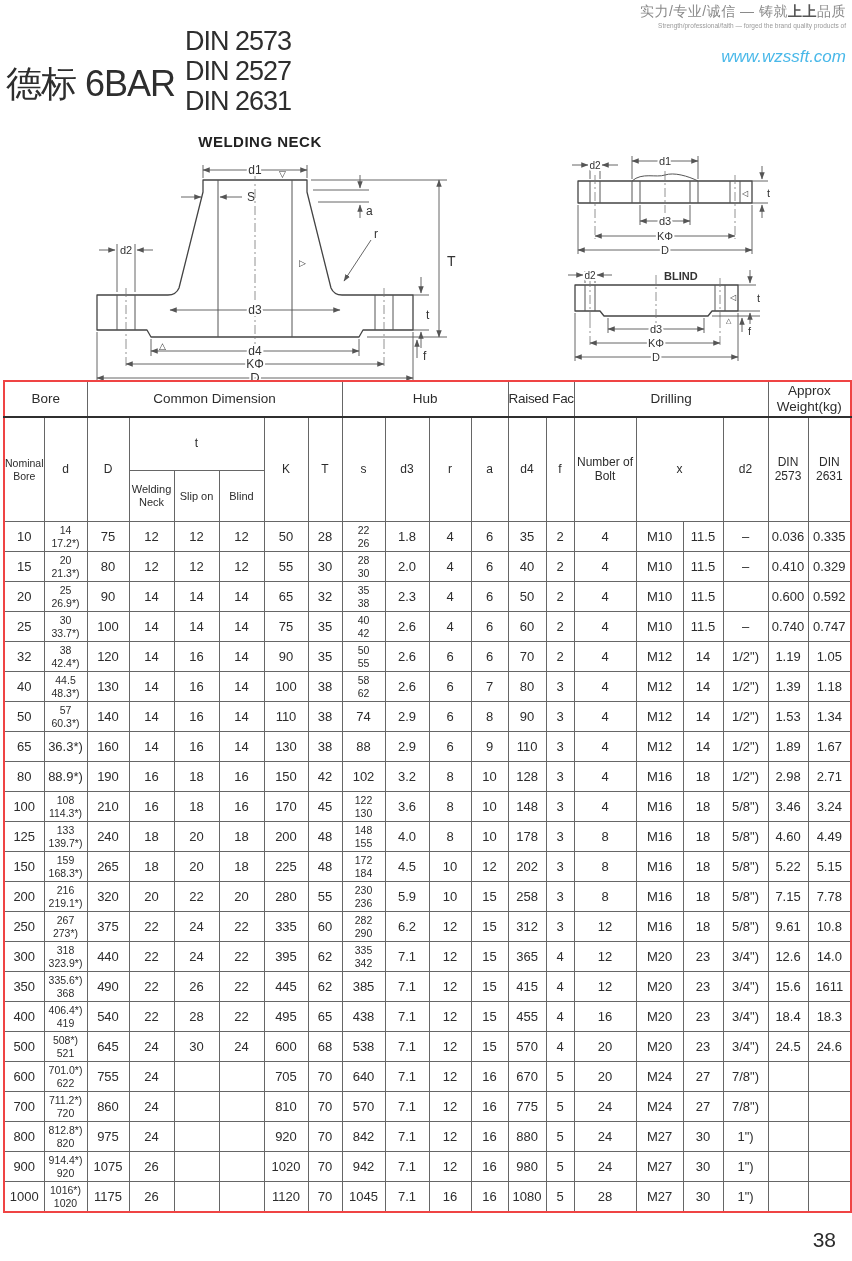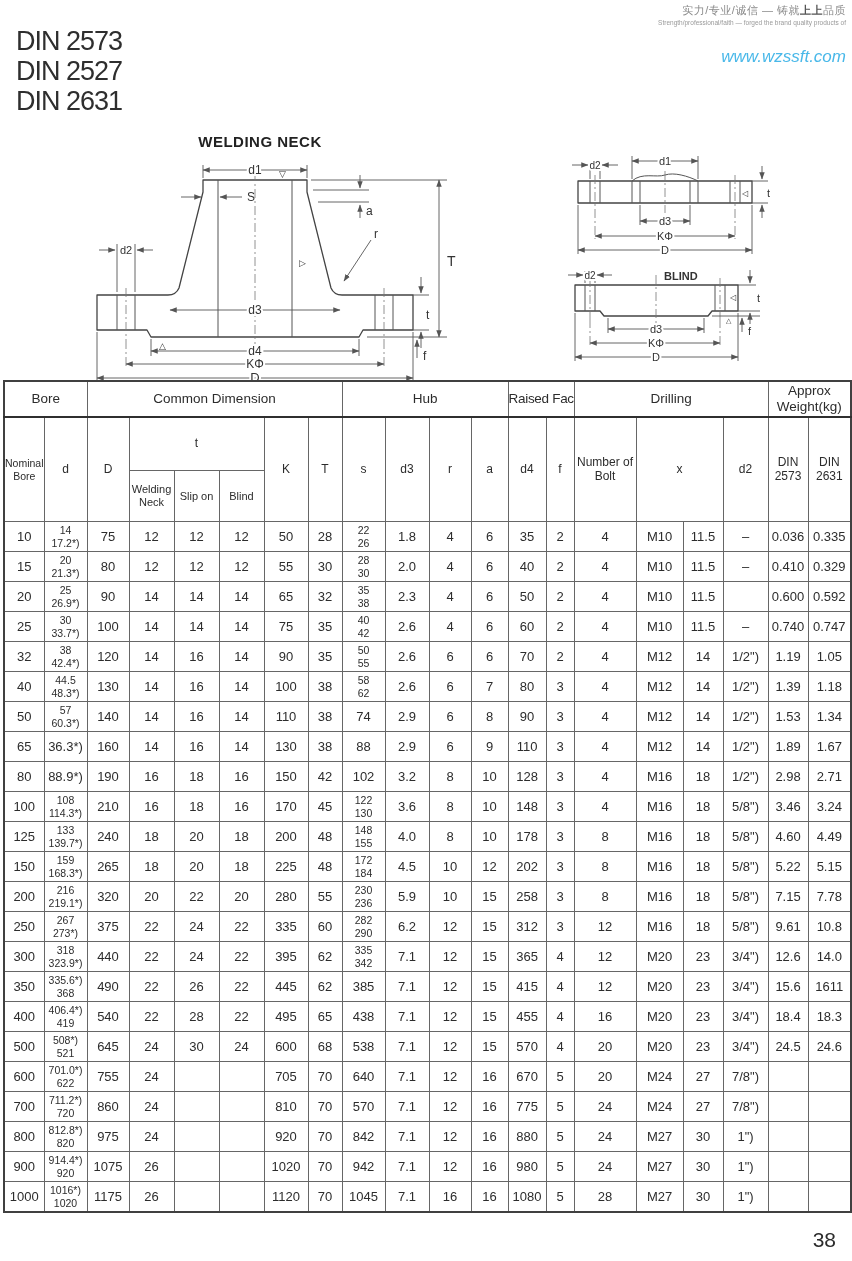--- a/index.html
+++ b/index.html
@@ -1,21 +1,21 @@
 <!DOCTYPE html>
 <html><head>
 <meta charset="utf-8">
 <style>
   html,body{margin:0;padding:0;background:#fff;}
   #page{position:relative;width:852px;height:1261px;background:#fff;overflow:hidden;
         font-family:"Liberation Sans",sans-serif;color:#333;}
 
   
   .tagline{position:absolute;top:3px;right:6px;text-align:right;}
-  .tag-cn{font-size:11px;color:#8a8a8a;letter-spacing:.5px;}
+  .tag-cn{font-size:14px;color:#8a8a8a;letter-spacing:.5px;}
   .tag-cn b{color:#555;}
   .tag-en{font-size:6.5px;color:#9a9a9a;margin-top:1px;}
   .site{position:absolute;top:27px;right:6px;font-size:17px;font-style:italic;color:#49b8e9;margin-top:20px;}
 
   .title-block{position:absolute;left:6px;top:26px;display:flex;align-items:center;}
   .title-cn{font-size:36px;color:#2e2e2e;letter-spacing:-1px;padding-top:26px;}
   .din-col{margin-left:10px;font-size:27px;color:#2e2e2e;line-height:1.12;letter-spacing:-1px;}
 
   
   .drawing{position:absolute;}
@@ -26,21 +26,21 @@
   .outline{fill:none;stroke:#444;stroke-width:1.3;stroke-linejoin:round;}
   .thin{fill:none;stroke:#555;stroke-width:1;}
   .dim{fill:none;stroke:#555;stroke-width:.9;}
   .cline{fill:none;stroke:#777;stroke-width:.8;stroke-dasharray:9 3 2 3;}
 
   
   table{position:absolute;left:3px;top:380px;width:846px;border-collapse:collapse;
         table-layout:fixed;background:#fff;}
   th,td{border:1px solid #666;text-align:center;vertical-align:middle;
         font-weight:normal;color:#2c2c2c;padding:0;overflow:hidden;}
-  table{border:2px solid #404040;}
+  table{border:2px solid #ef4444;}
   thead tr.grp th{font-size:13.5px;height:34px;border-bottom:2px solid #2f2f2f;}
   thead th{font-size:12px;line-height:1.15;}
   tr.h2 th{height:52px;}
   tr.h3 th{height:50px;font-size:11px;}
   th.small{font-size:10.5px;}
   th.nowrap{white-space:nowrap;font-size:12px;letter-spacing:-.3px;}
   tbody td{font-size:13px;height:29px;}
   tbody td div{font-size:10.5px;line-height:1.18;}
   .pageno{position:absolute;right:16px;top:1228px;font-size:21px;color:#2c2c2c;}
 </style>
@@ -49,20 +49,21 @@
 
 <div id="page">
 
   <div class="tagline">
     <div class="tag-cn"><span>实力/专业/诚信 — 铸就</span><b>上上</b><span>品质</span></div>
     <div class="tag-en">Strength/professional/faith — forged the brand quality products of</div>
   </div>
   <div class="site">www.wzssft.com</div>
 
   <div class="title-block">
+    <div class="title-cn">德标 6BAR</div>
     <div class="din-col">
       <div>DIN 2573</div>
       <div>DIN 2527</div>
       <div>DIN 2631</div>
     </div>
   </div>
 
   <div class="drawing" style="left:55px;top:133px;width:410px;">
     <div class="draw-title">WELDING NECK</div>
     <svg width="410" height="244" viewBox="0 0 410 244">

